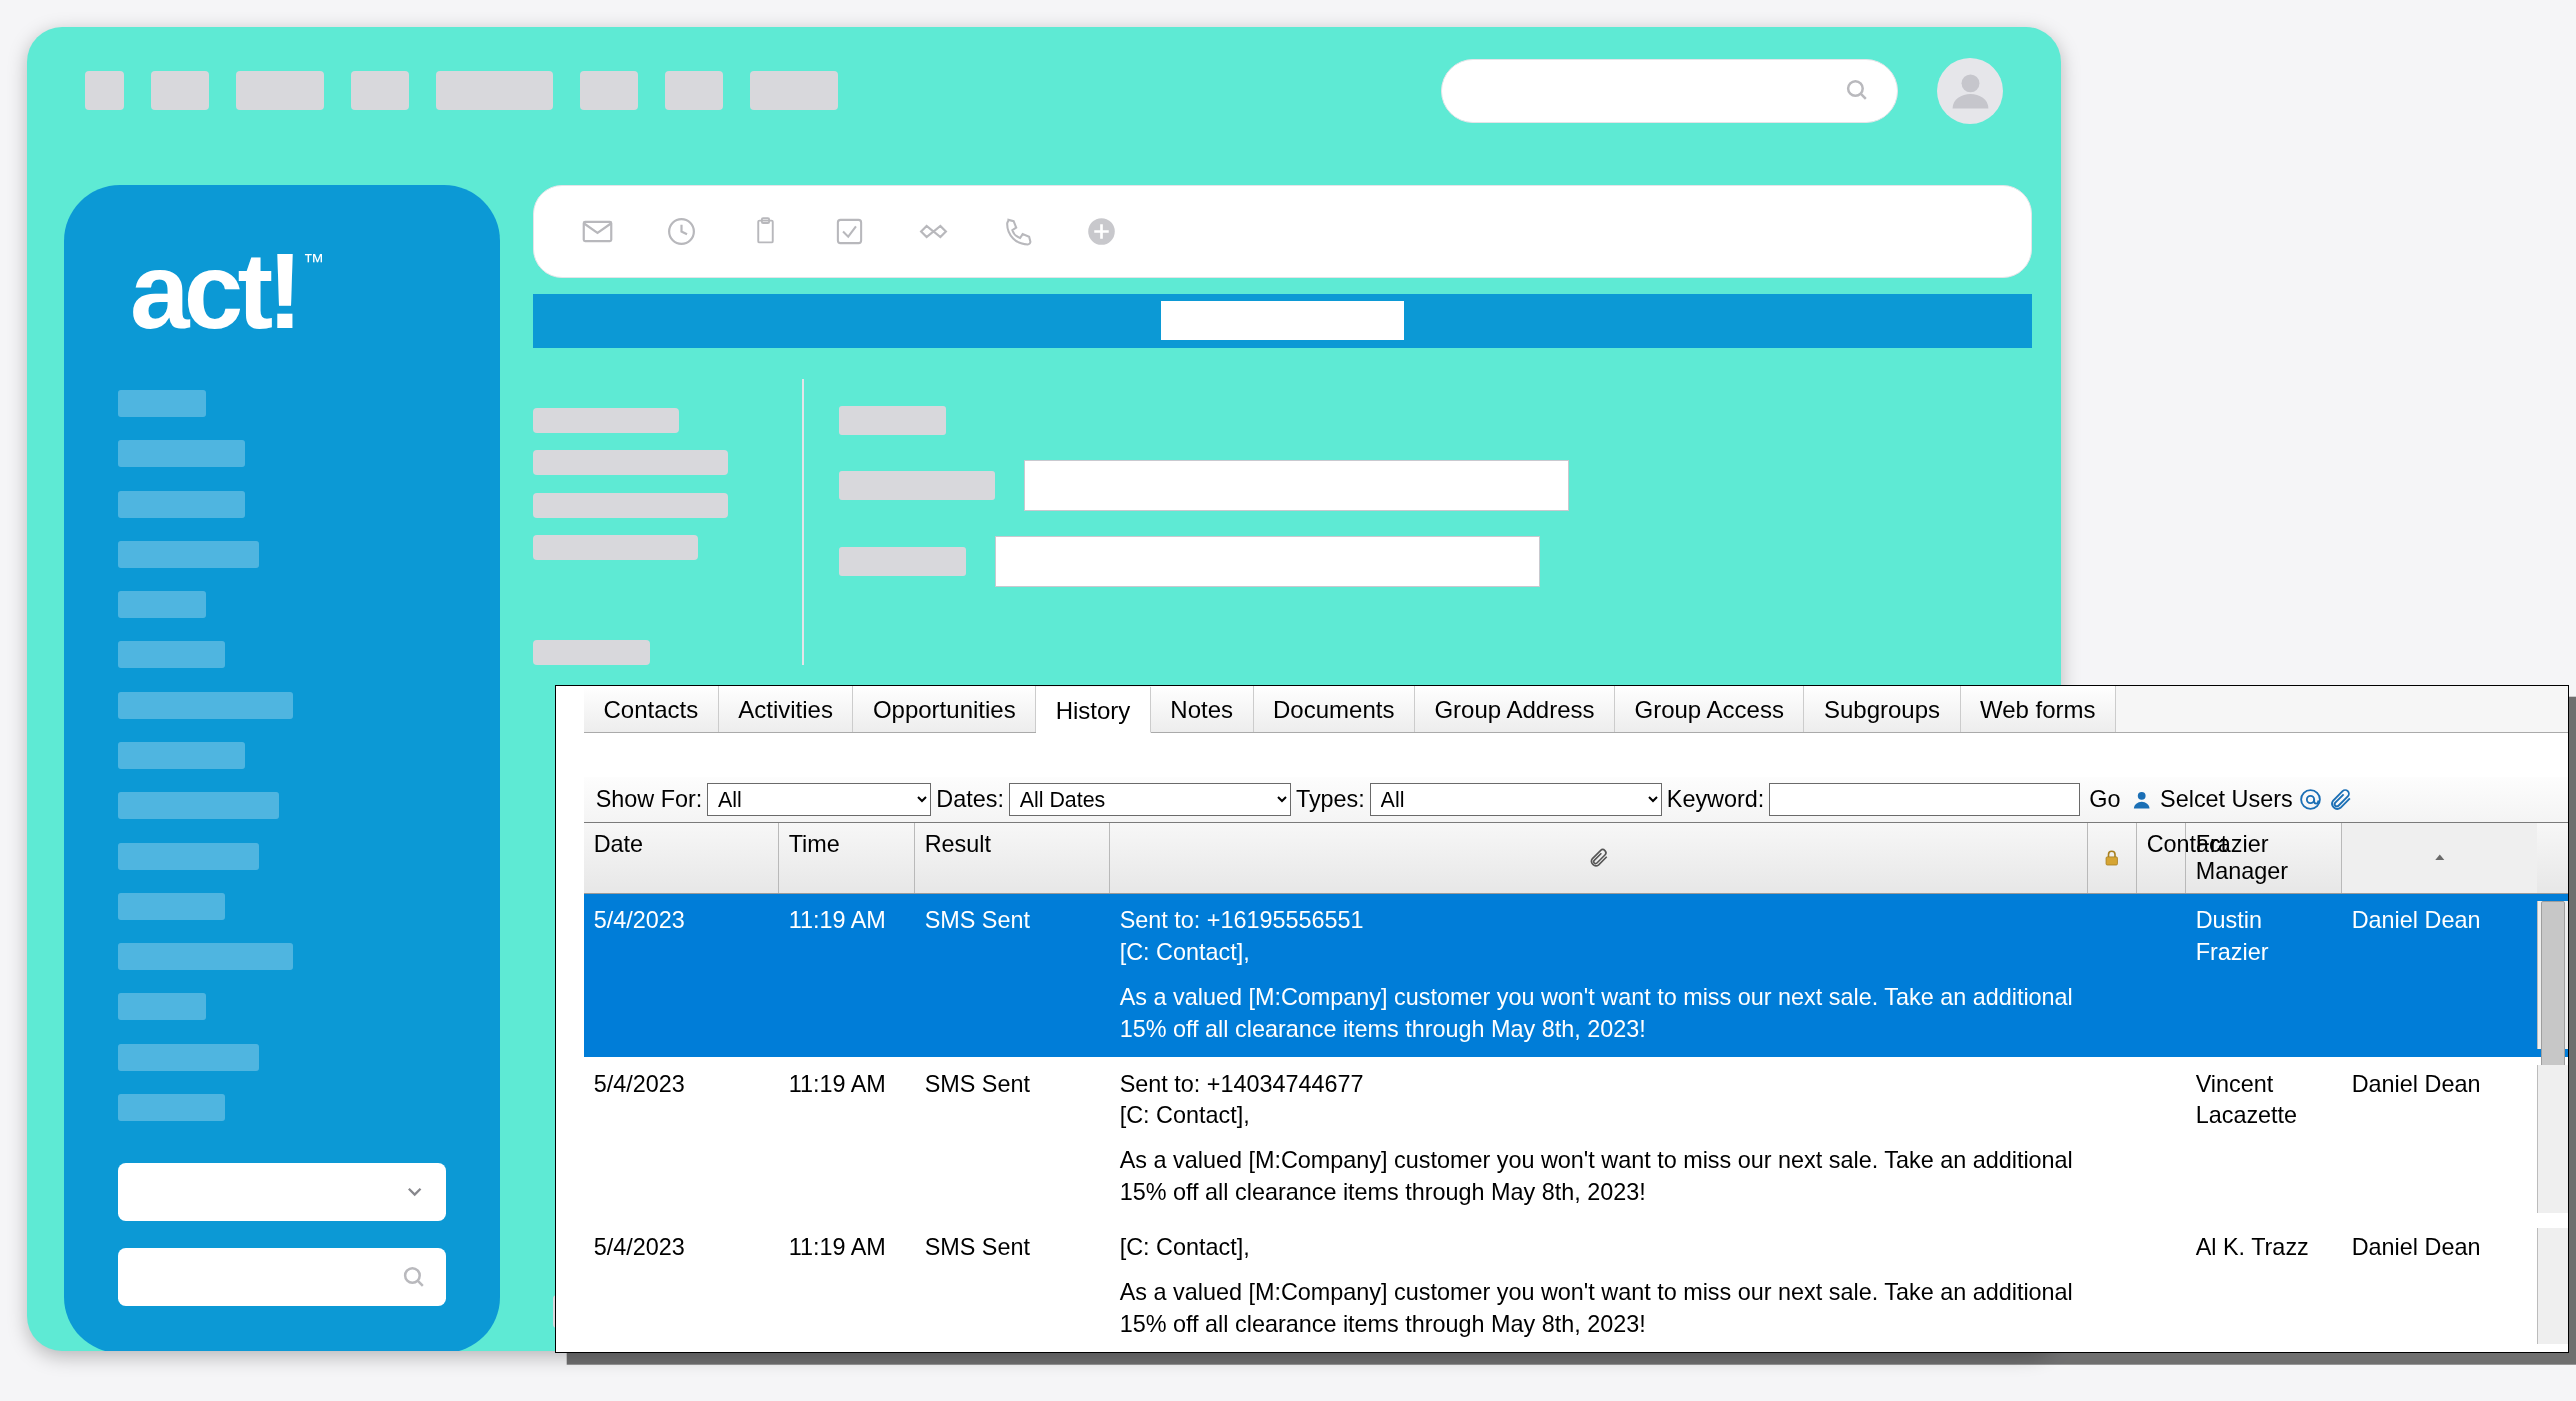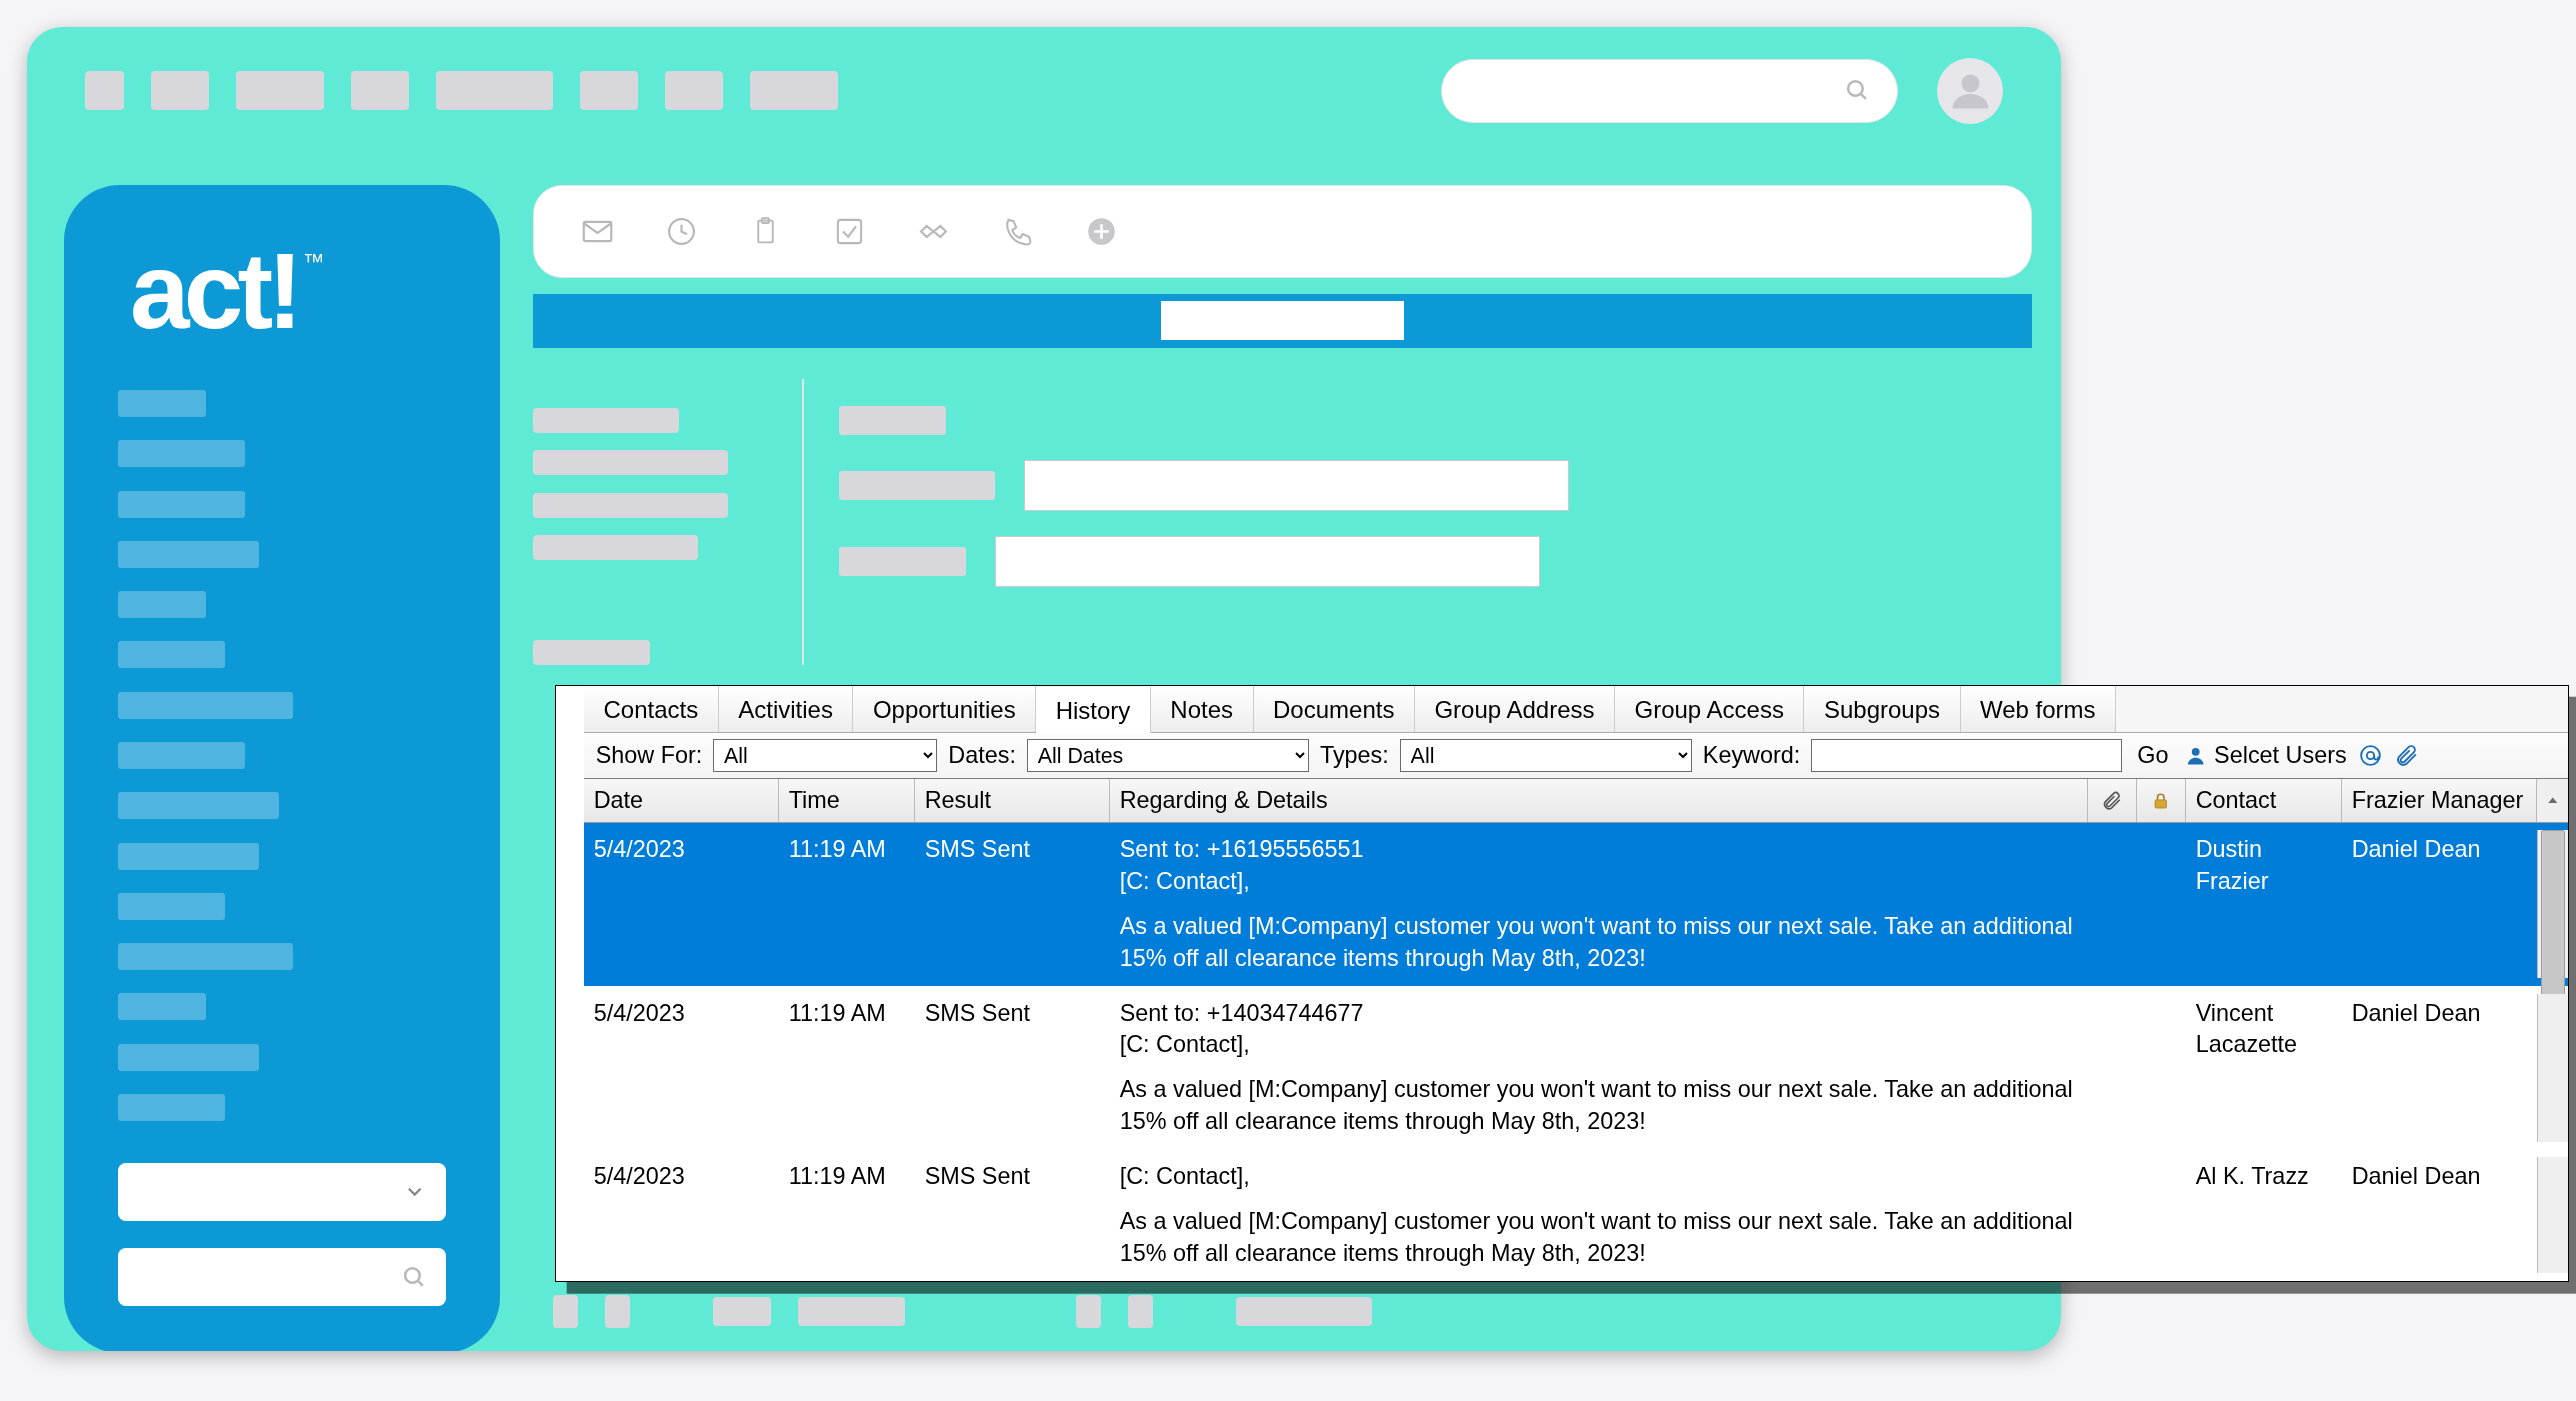--- a/index.html
+++ b/index.html
@@ -166,25 +166,26 @@
   }
   .tab.active {
     background: #fff;
     border-bottom: 1.9px solid #fff;
     position:relative; top:1px;
     font-weight:400;
   }
 
   
   .filter-row {
-    display:flex; align-items:center; gap: 11px;
+    display:flex; align-items:center; gap: 5px;
     padding: 5.8px 11.7px;
     border-bottom: 1.9px solid #7a7a7a;
     background: linear-gradient(#fdfdfd,#f4f4f4);
     font-size: 23.4px;
+    margin-top: 44px;
   }
   .filter-row select, .filter-row input[type=text] {
     height: 33px; border:1px solid #6a6a6a; font-size: 21.4px;
     padding: 0 5.8px; background:#fff;
   }
   .sel-showfor { width: 224px;}
   .sel-dates   { width: 282px;}
   .sel-types   { width: 292px; border-color:#a9a9a9;}
   .inp-keyword { width: 311px;}
   .go-btn {
@@ -436,21 +437,20 @@
           <path d="M21 11l-9 9a5 5 0 01-7-7l9-9a3.5 3.5 0 015 5l-9 9a2 2 0 01-3-3l8-8"></path>
         </svg>
     </span>
     <span class="spacer"></span>
   </div>
 
   <div class="tbl-header">
     <div class="th">Date</div>
     <div class="th">Time</div>
     <div class="th">Result</div>
-    <div class="th">Regarding &amp; Details</div>
     <div class="th icon-col">
       <svg width="21.4" height="21.4" viewBox="0 0 24 24" fill="none" stroke="#555" stroke-width="1.8">
           <path d="M21 11l-9 9a5 5 0 01-7-7l9-9a3.5 3.5 0 015 5l-9 9a2 2 0 01-3-3l8-8"></path>
         </svg>
     </div>
     <div class="th icon-col">
       <svg width="19.5" height="21.4" viewBox="0 0 24 24" fill="#d6a534" stroke="#a77f1f" stroke-width="1">
           <rect x="5" y="11" width="14" height="10" rx="1.5"></rect>
           <path d="M8 11V8a4 4 0 118 0v3" fill="none" stroke="#a77f1f" stroke-width="2"></path>
         </svg>

